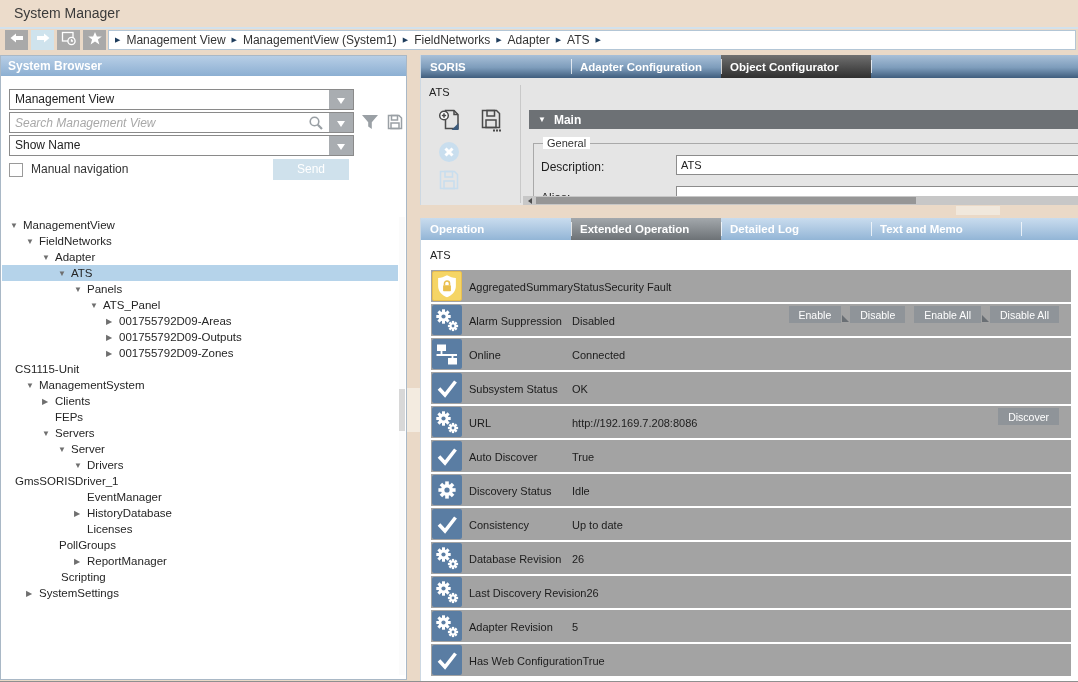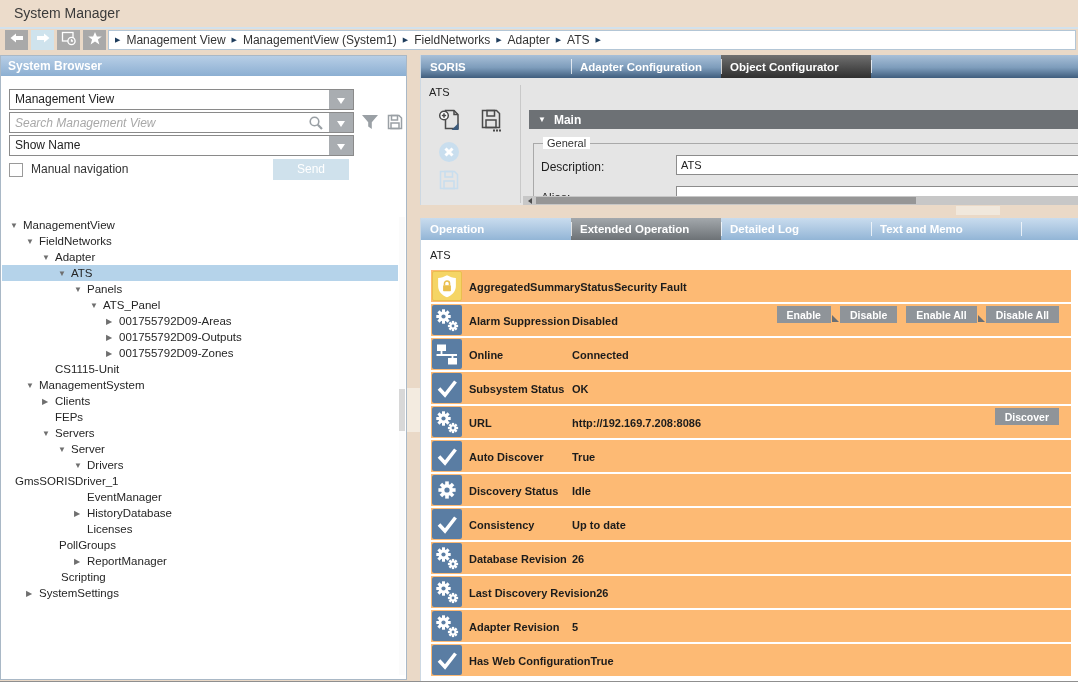--- a/index.html
+++ b/index.html
@@ -77,22 +77,22 @@
   .hscroll{position:absolute;left:102px;right:0;top:141px;height:9px;background:#c7c7c7;z-index:5;}
   .hscroll .larr{position:absolute;left:2px;top:1.5px;width:0;height:0;
     border:3px solid transparent;border-right:4px solid #4c4c4c;}
   .hscroll .thumb{position:absolute;left:13px;top:1px;width:380px;height:7px;background:#969696;}
   .pane-gap-handle{position:absolute;left:956px;top:206px;width:44px;height:9px;background:#f1e8dc;}
 
   
   .pane-bottom{position:absolute;left:420px;top:218px;width:658px;height:464px;background:#fff;
     overflow:hidden;border-left:1px solid #cdd8e2;}
   .props{position:absolute;left:10px;top:52px;width:640px;}
-  .prop-row{height:32px;margin-bottom:2px;background:#fdba74;position:relative;
-    line-height:32px;white-space:nowrap;padding-left:38px;font-weight:bold;}
+  .prop-row{height:32px;margin-bottom:2px;background:#a3a3a3;position:relative;
+    line-height:32px;white-space:nowrap;padding-left:38px;}
   .prop-icon{position:absolute;left:1px;top:1px;width:30px;height:30px;border-radius:2px;}
   .prop-icon svg{position:absolute;left:0;top:0;width:100%;height:100%;}
   .prop-label{display:inline-block;min-width:103px;font-size:11px;color:#1c1c1c;}
   .prop-value{font-size:11px;color:#1c1c1c;}
   .prop-btns{position:absolute;right:12px;top:2px;display:flex;gap:9px;}
   .pbtn{height:17px;background:#8f9499;color:#fff;font-size:10.5px;padding:0 10px;
     display:flex;align-items:center;position:relative;line-height:normal;}
   .pbtn.fold::after{content:"";position:absolute;right:-8px;bottom:1px;width:0;height:0;
     border-bottom:7px solid #6a6f74;border-right:7px solid transparent;}
 
@@ -215,21 +215,21 @@
         <span class="tree-label">001755792D09-Areas</span>
       </div>
       <div class="tree-row" style="padding-left: 104px;">
         <span class="tree-arrow">▶</span>
         <span class="tree-label">001755792D09-Outputs</span>
       </div>
       <div class="tree-row" style="padding-left: 104px;">
         <span class="tree-arrow">▶</span>
         <span class="tree-label">001755792D09-Zones</span>
       </div>
-      <div class="tree-row" style="padding-left: 40px;">
+      <div class="tree-row" style="">
         <span class="tree-arrow"></span>
         <span class="tree-label">CS1115-Unit</span>
       </div>
       <div class="tree-row" style="padding-left: 24px;">
         <span class="tree-arrow">▼</span>
         <span class="tree-label">ManagementSystem</span>
       </div>
       <div class="tree-row" style="padding-left: 40px;">
         <span class="tree-arrow">▶</span>
         <span class="tree-label">Clients</span>

